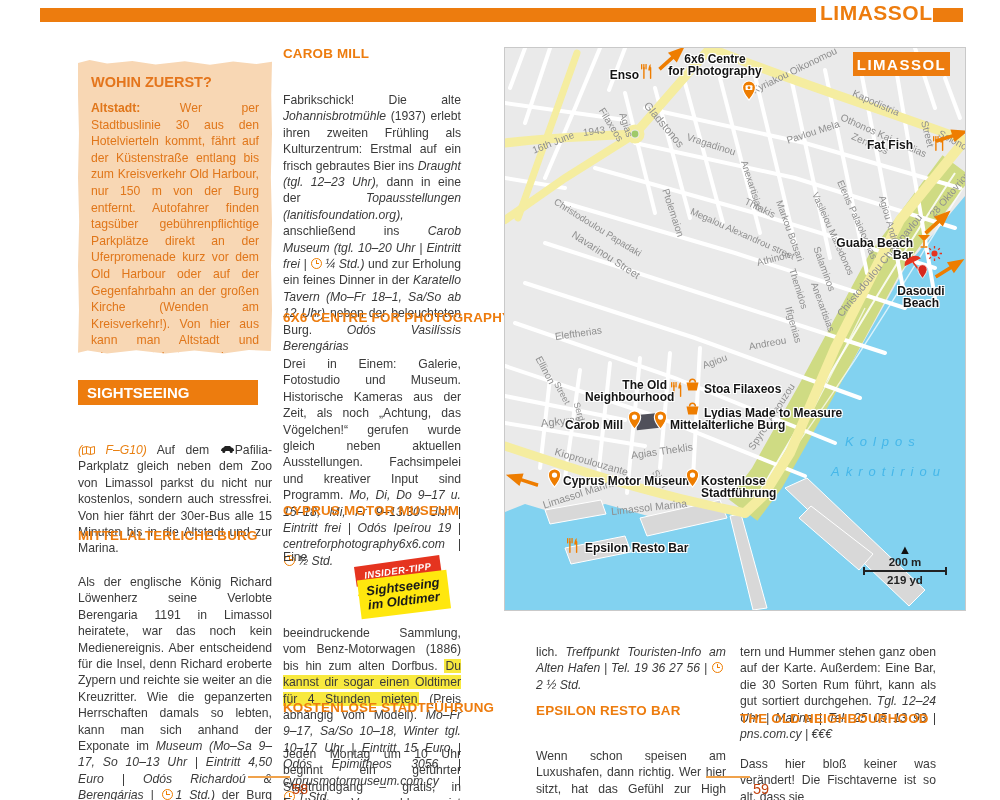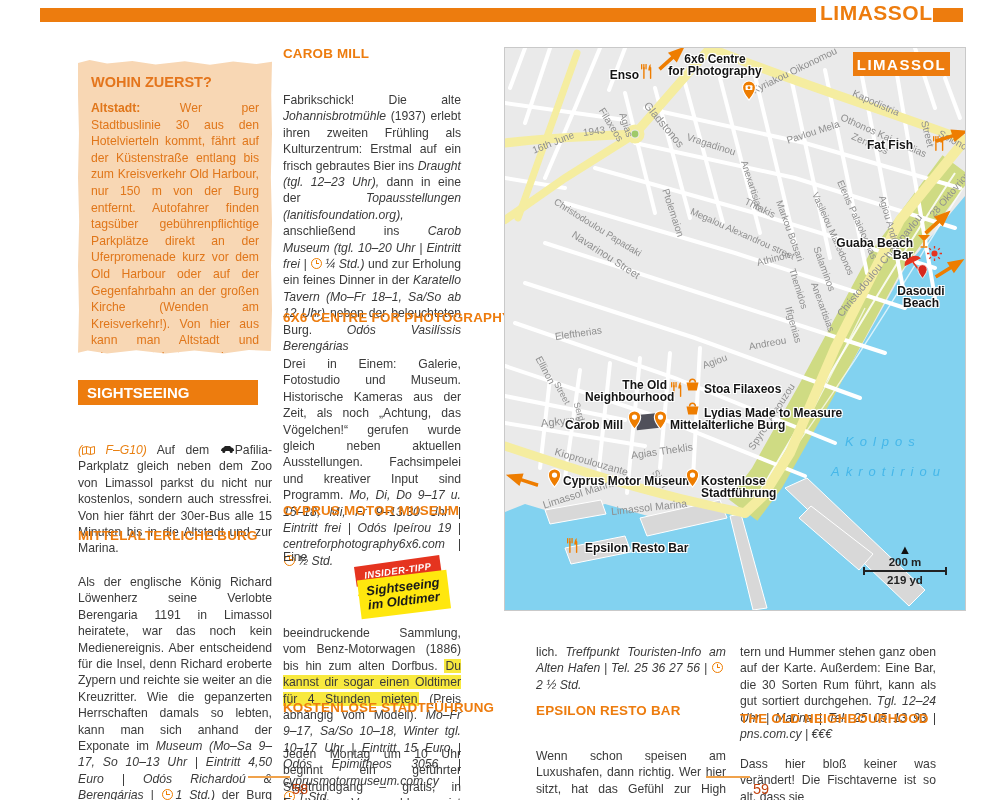--- a/index.html
+++ b/index.html
@@ -346,21 +346,21 @@
 
     <div class="scalebox">
       <div class="north">▲</div>
       <div>200 m</div>
       <div class="scaleline"></div>
       <div>219 yd</div>
     </div>
   </div>
 
   <div class="body-p" style="position:absolute;left:536px;top:616px;width:190px;">
-    <span>lich. </span><span class="it">Treffpunkt Touristen-Info am Alten Hafen | Tel. 25 36 27 56 | </span><span class="clock"></span><span class="it">2 ½ Std.</span>
+    <span>lich. </span><span class="it">Treffpunkt Touristen-Info am Alten Hafen | Tel. 19 36 27 56 | </span><span class="clock"></span><span class="it">2 ½ Std.</span>
   </div>
 
 
   <div class="shead" style="left:536px;top:703px;">EPSILON RESTO BAR</div>
   <div class="body-p" style="position:absolute;left:536px;top:720px;width:190px;">Wenn schon speisen am Luxushafen, dann richtig. Wer hier sitzt, hat das Gefühl zur High Society zu gehören. Aus-</div>
 
   <div class="body-p" style="position:absolute;left:740px;top:616px;width:196px;">
     <span>tern und Hummer stehen ganz oben auf der Karte. Außerdem: Eine Bar, die 30 Sorten Rum führt, kann als gut sortiert durchgehen. </span><span class="it">Tgl. 12–24 Uhr | Marina | Tel. 25 05 13 93 | pns.com.cy | €€€</span>
   </div>
   <div class="shead" style="left:740px;top:711px;">THE OLD NEIGHBOURHOOD</div>

